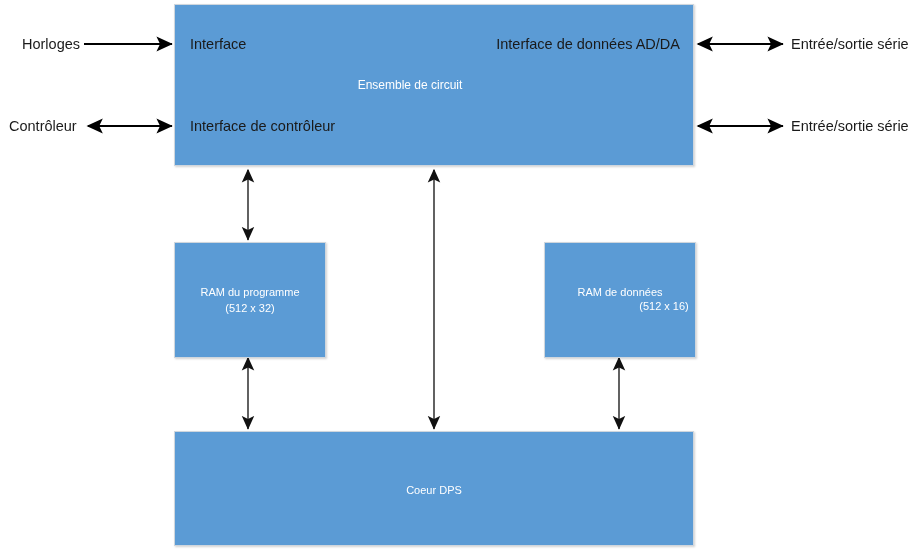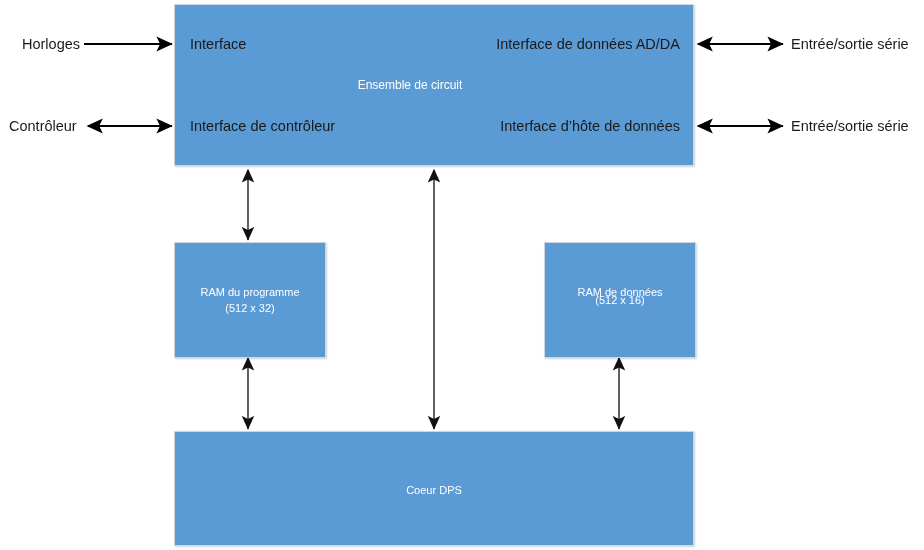--- a/index.html
+++ b/index.html
@@ -133,32 +133,31 @@
 
   <div class="block" style="left:174px; top:4px; width:520px; height:162px;">
   </div>
 
   <div class="chip-text" style="left:190px; top:35px;">Interface</div>
 
   <div class="chip-text r" style="right:244px; top:35px;">Interface de données AD/DA</div>
 
   <div class="chip-text" style="left:190px; top:117px;">Interface de contrôleur</div>
 
-  <div class="chip-text r" style="right:244px; top:117px;">Interface d’hôte de données</div>
 
   <div class="center-caption" style="left:174px; top:77px; width:472px;">Ensemble de circuit</div>
 
   <div class="block" style="left:174px; top:242px; width:152px; height:116px;">
     <div class="box-title" style="top:41px;">RAM du programme</div>
     <div class="box-title" style="top:57px;">(512 x 32)</div>
   </div>
 
   <div class="block" style="left:544px; top:242px; width:152px; height:116px;">
     <div class="box-title" style="top:41px;">RAM de données</div>
-    <div class="box-title" style="top:49px;">(512 x 16)</div>
+    <div class="box-title" style="top:55px;margin-left:44px;">(512 x 16)</div>
   </div>
 
   <div class="block" style="left:174px; top:431px; width:520px; height:115px;">
     <div class="box-title" style="top:50px;">Coeur DPS</div>
   </div>
 
   <div class="ext-label" style="left:22px; top:35px;">Horloges</div>
 
   <div class="ext-label" style="left:9px; top:117px;">Contrôleur</div>
 

